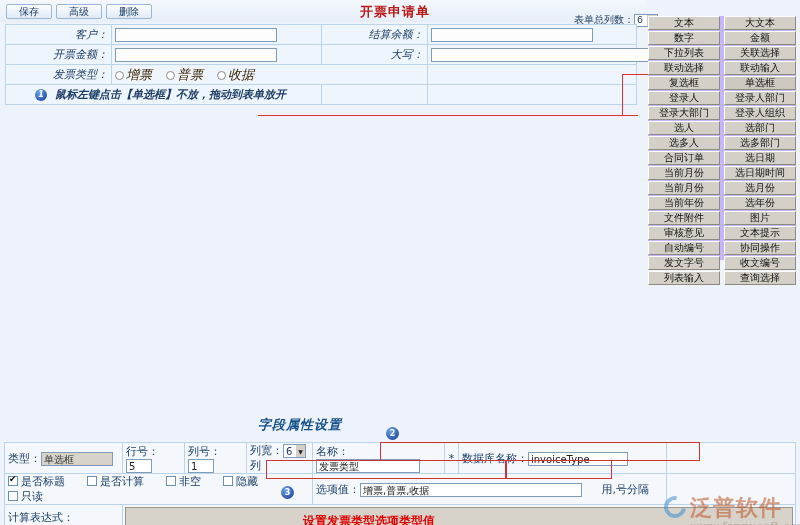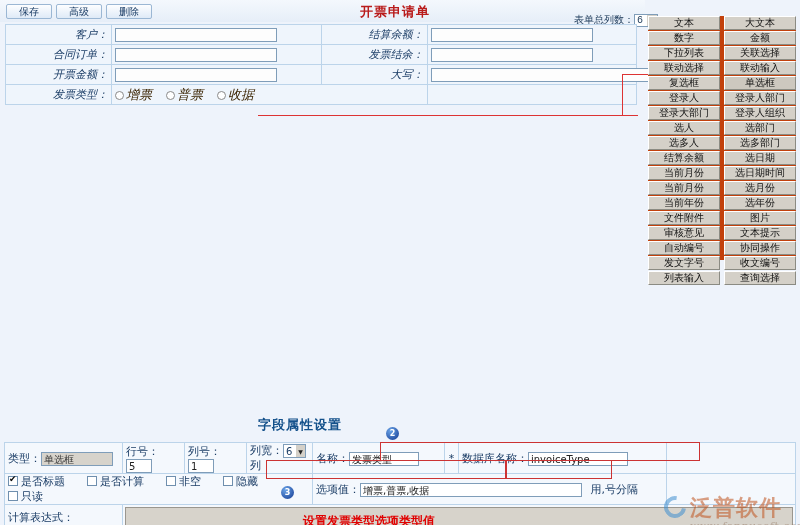--- a/index.html
+++ b/index.html
@@ -58,39 +58,39 @@
   
   td.noterow { background: #ffffff; color: #e00000; font-weight: bold;
                font-size: 11.5px; white-space: nowrap; }
   .badge { display: inline-block; width: 12px; height: 12px; border-radius: 50%;
            background: radial-gradient(circle at 35% 30%, #6aa4e8, #11378f);
            color: #fff; font-size: 8px; line-height: 12px; text-align: center;
            font-weight: bold; vertical-align: 1px; margin: 0 8px 0 26px; }
 
   
   .palette { position: absolute; left: 648px; top: 16px; width: 148px; height: 244px;
-             background: #c2410c; }
+             background: #c4b5fd; }
   .palette .col { float: left; width: 72px; }
   .palette .col.right { margin-left: 4px; }
   .pbtn { height: 14px; margin-bottom: 1px; border: 1px solid #8b8b83;
           border-top-color: #ffffff; border-left-color: #ffffff;
           background: #d4d0c8; color: #111; font-size: 10px; line-height: 12px;
           text-align: center; cursor: pointer; overflow: hidden; white-space: nowrap; }
   .pbtn.active { background: #cdc8bf; }
 
   
   .dragline { position: absolute; pointer-events: none; }
   .dl-h1 { left: 258px; top: 115px; width: 380px; height: 1px; background: #d33; }
   .dl-h2 { left: 622px; top: 74px; width: 62px; height: 1px; background: #d33; }
   .dl-v  { left: 622px; top: 74px; width: 1px; height: 42px; background: #d33; }
   .dl-endsq { left: 682px; top: 71px; width: 5px; height: 5px; background: #d33; }
 
   
   .proptitle { position: absolute; left: 258px; top: 416px; font-size: 13px;
-               font-weight: bold; color: #13508a; letter-spacing: 1px; }
+               font-weight: bold; color: #13508a; letter-spacing: 1px; font-style: italic; }
   .note2 { position: absolute; left: 408px; top: 427px; color: #e00000;
            font-weight: bold; font-size: 12px; white-space: nowrap; }
   .badge2 { position: absolute; left: 386px; top: 427px; width: 13px; height: 13px;
             border-radius: 50%; background: radial-gradient(circle at 35% 30%, #6aa4e8, #11378f);
             color: #fff; font-size: 8px; line-height: 13px; text-align: center;
             font-weight: bold; }
 
   .panel { position: absolute; left: 4px; top: 442px; width: 792px; }
   table.prop { border-collapse: collapse; width: 792px; }
   table.prop td { border: 1px solid #bcd4ea; height: 19px; font-size: 11px;
@@ -157,36 +157,37 @@
   <div class="formwrap">
     <table class="grid">
       <tbody>
           <tr>
         <td class="lbl">客户：</td>
         <td class="fld"><span class="inp w"></span></td>
         <td class="lbl">结算余额：</td>
         <td class="fld"><span class="inp w"></span></td>
       </tr>
       <tr>
-        <td class="lbl">合同订单：</td>
-        <td class="fld"><span class="inp w"></span></td>
-        <td class="lbl">发票结余：</td>
-        <td class="fld"><span class="inp w"></span></td>
-      </tr>
-      <tr>
         <td class="lbl">开票金额：</td>
         <td class="fld"><span class="inp w"></span></td>
         <td class="lbl">大写：</td>
         <td class="fld"><span class="inp wide"></span></td>
       </tr>
       <tr>
         <td class="lbl">发票类型：</td>
         <td class="radiocell" colspan="2">
           <span class="radio-opt"><span class="radio-dot"></span><span>增票</span></span><span class="radio-opt"><span class="radio-dot"></span><span>普票</span></span><span class="radio-opt"><span class="radio-dot"></span><span>收据</span></span>
         </td>
+        <td class="blank"></td>
+      </tr>
+      <tr>
+        <td class="noterow" colspan="2">
+          <span class="badge">1</span><span>鼠标左键点击【单选框】不放，拖动到表单放开</span>
+        </td>
+        <td class="blank"></td>
         <td class="blank"></td>
       </tr>
     </tbody>
       </table>
   </div>
 
   <div class="dragline dl-h1"></div>
   <div class="dragline dl-v"></div>
   <div class="dragline dl-h2"></div>
   <div class="dragline dl-endsq"></div>
@@ -195,21 +196,21 @@
     <div class="col" id="palette-left">
         <div class="pbtn">文本</div>
         <div class="pbtn">数字</div>
         <div class="pbtn">下拉列表</div>
         <div class="pbtn">联动选择</div>
         <div class="pbtn">复选框</div>
         <div class="pbtn">登录人</div>
         <div class="pbtn">登录大部门</div>
         <div class="pbtn">选人</div>
         <div class="pbtn">选多人</div>
-        <div class="pbtn">结算余额</div>
+        <div class="pbtn">合同订单</div>
         <div class="pbtn">当前月份</div>
         <div class="pbtn">当前月份</div>
         <div class="pbtn">当前年份</div>
         <div class="pbtn">文件附件</div>
         <div class="pbtn">审核意见</div>
         <div class="pbtn">自动编号</div>
         <div class="pbtn">发文字号</div>
         <div class="pbtn">列表输入</div>
       </div>
     <div class="col right" id="palette-right">
@@ -247,35 +248,35 @@
         <td style="width:62px">
           <span>行号：</span><span class="pinp" style="width:26px">5</span>
         </td>
         <td style="width:62px">
           <span>列号：</span><span class="pinp" style="width:26px">1</span>
         </td>
         <td style="width:66px">
           <span>列宽：</span><span class="mini-sel">6</span><span>列</span>
         </td>
         <td style="width:132px">
-          <span>名称：</span><span class="pinp" style="width:70px">发票类型</span>
+          <span>名称：</span><span class="pinp" style="width:104px">发票类型</span>
         </td>
         <td style="width:14px;text-align:center">*</td>
         <td style="width:208px">
           <span>数据库名称：</span><span class="pinp" style="width:100px">invoiceType</span>
         </td>
         <td></td>
       </tr>
       <tr>
         <td colspan="4">
           <span class="chkgrp"><span class="cbx on"></span><span>是否标题</span></span><span class="chkgrp"><span class="cbx"></span><span>是否计算</span></span><span class="chkgrp"><span class="cbx"></span><span>非空</span></span><span class="chkgrp"><span class="cbx"></span><span>隐藏</span></span><span class="chkgrp"><span class="cbx"></span><span>只读</span></span>
         </td>
         <td colspan="3">
           <span>选项值：</span><span class="pinp" style="width:222px">增票,普票,收据</span>
-          <span style="margin-left:5px">用,号分隔</span>
+          <span style="margin-left:16px">用,号分隔</span>
         </td>
         <td></td>
       </tr>
       <tr>
         <td style="height:24px">
           <span>计算表达式：</span>
         </td>
         <td colspan="7" style="height:24px;padding:2px">
           <div class="exprbar"></div>
         </td>

